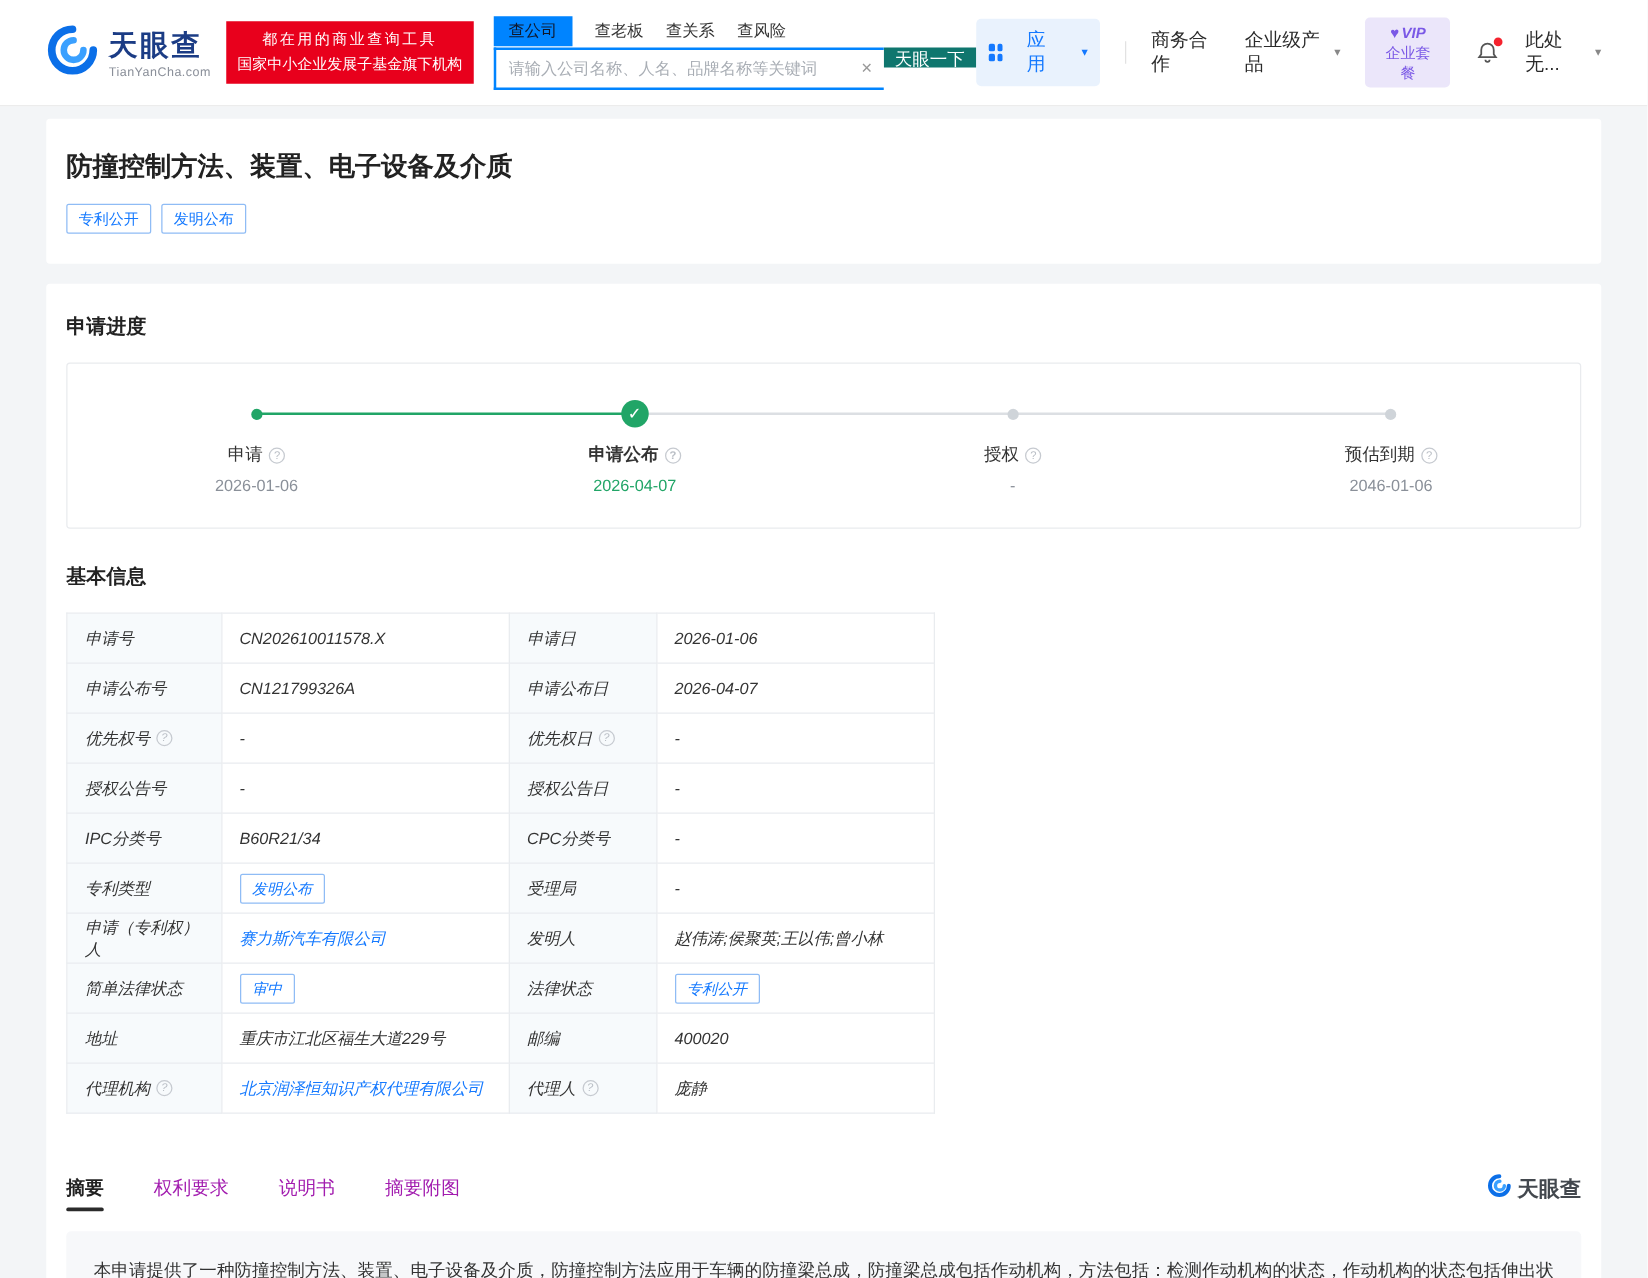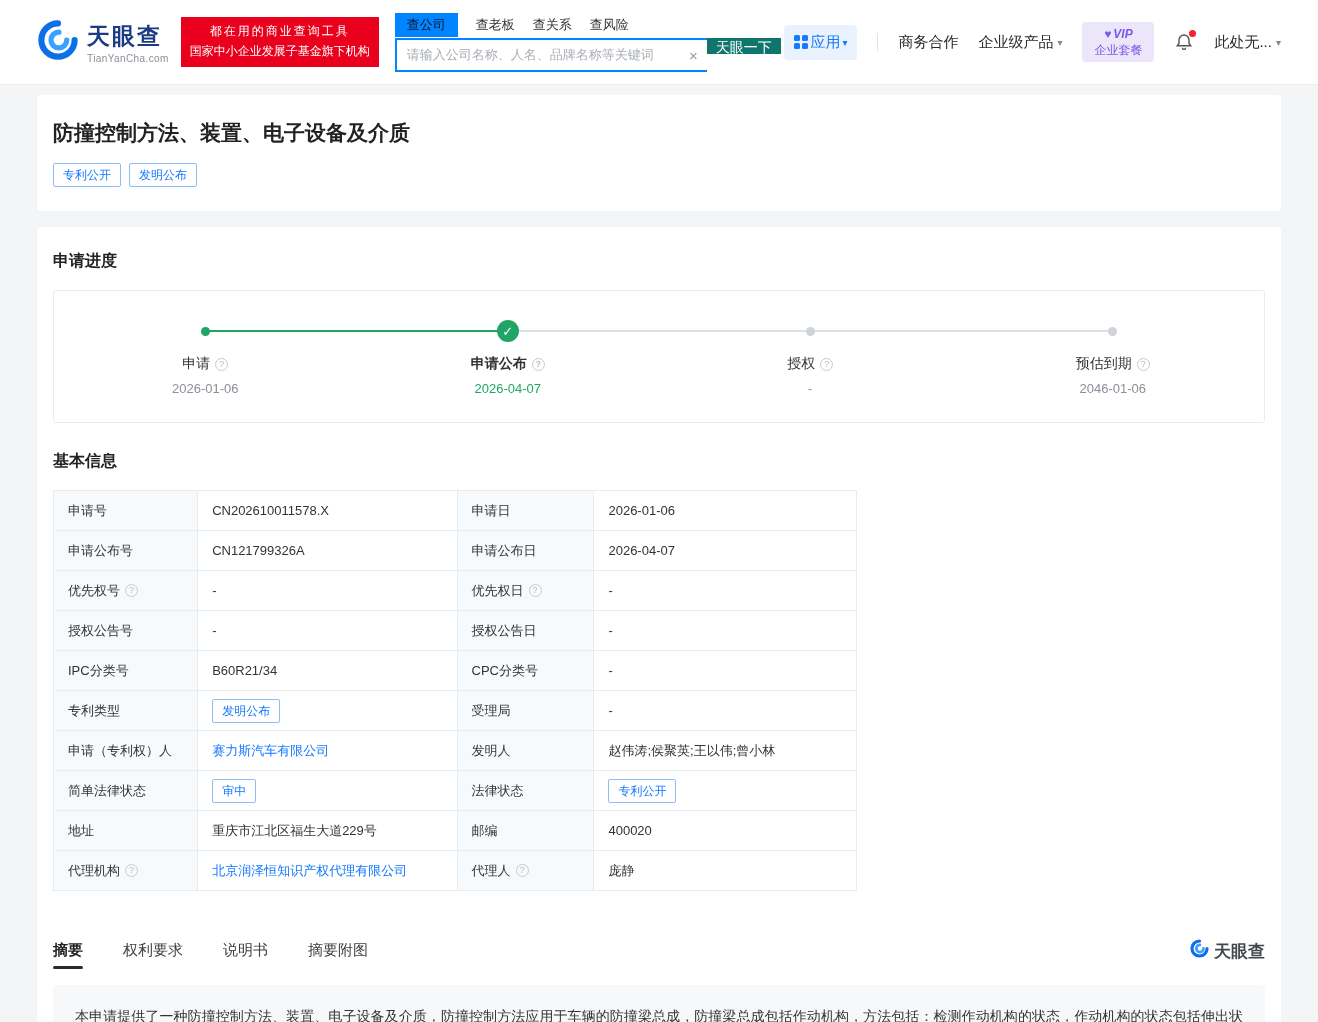--- a/index.html
+++ b/index.html
@@ -26,21 +26,21 @@
   .search-row { display:flex;border-radius:11px; }
   .input-wrap { position:relative; }
   .search-input { width:312px; height:34px; border:2px solid #0084ff; border-right:0;
     padding:0 26px 0 10px; font-size:13px; outline:none; color:#333; }
   .search-input::placeholder { color:#a9aeb5; }
   .clear { position:absolute; right:9px; top:50%; transform:translateY(-50%);
     color:#999; font-size:15px; cursor:pointer; }
   .search-btn { width:74px; height:16px; background:#0f766e; color:#fff; border:0;
     font-size:14px; cursor:pointer; }
   .nav { margin-left:auto; display:flex; align-items:center; gap:20px; font-size:15px; color:#2b2b2b; }
-  .apps-chip { display:flex; align-items:center; gap:2px; background:#e9f2fd; color:#1479ff;
+  .apps-chip { display:flex; align-items:center; gap:19px; background:#e9f2fd; color:#1479ff;
     padding:8px 10px; border-radius:4px; cursor:pointer; }
   .grid-icon { width:14px; height:14px; display:grid; grid-template-columns:1fr 1fr; gap:2px; }
   .grid-icon i { background:#1479ff; border-radius:1.5px; }
   .caret { font-size:10px; color:#888; }
   .apps-chip .caret { color:#1479ff; }
   .vdiv { width:1px; height:18px; background:#e2e2e2; }
   .nav-item { display:flex; align-items:center; gap:4px; cursor:pointer; }
   .vip-chip { background:#ebe6fa; border-radius:4px; padding:4px 12px; text-align:center;
     color:#7a58e6; font-size:12px; line-height:1.35; cursor:pointer; }
   .vip-top { font-weight:bold; font-style:italic; }
@@ -72,28 +72,28 @@
   .dot.check { width:22px; height:22px; background:#21a567; color:#fff; display:flex;
     align-items:center; justify-content:center; font-size:13px; font-weight:bold; }
   .step-label { margin-top:12px; font-size:14px; color:#333; display:flex; align-items:center; }
   .step.current .step-label { font-weight:bold; }
   .step-date { margin-top:8px; font-size:13px; color:#8a9099; }
   .step.current .step-date { color:#21a567; }
   .help { width:13px; height:13px; border-radius:50%; border:1px solid #c6cad0; color:#b9bec5;
     font-size:9px; display:inline-flex; align-items:center; justify-content:center;
     margin-left:5px; line-height:1; cursor:pointer; flex:none; }
   
-  .info-table { border-collapse:collapse; font-size:13px; width:804px; }
+  .info-table { border-collapse:collapse; font-size:13px; width:695px;font-style:italic; }
   .info-table td { border:1px solid #e9ecef; padding:0 14px; height:40px; color:#333; }
   .info-table td.lbl { background:#f7fafc; }
   .lblwrap { display:flex; align-items:center; }
   .link { color:#1479ff; cursor:pointer; text-decoration:none; }
   
   .dtabs { display:flex; align-items:flex-end; gap:40px; margin-top:48px; font-size:15px; }
-  .dtab { color:#404040; padding-bottom:9px; cursor:pointer; position:relative; }
+  .dtab { color:#a21caf; padding-bottom:9px; cursor:pointer; position:relative; }
   .dtab.active { color:#222; font-weight:bold; }
   .dtab.active::after { content:""; position:absolute; left:0; right:0; bottom:0; height:3px;
     background:#2b2b2b; border-radius:2px; }
   .watermark { margin-left:auto; display:flex; align-items:center; gap:5px; color:#43484e;
     font-weight:bold; font-size:17px; padding-bottom:6px; }
   
   .abstract { margin-top:16px; background:#f7f8fa; border-radius:4px; padding:17px 22px;
     font-size:14px; line-height:2.05; color:#333; text-align:justify; }
 </style>
 </head>

